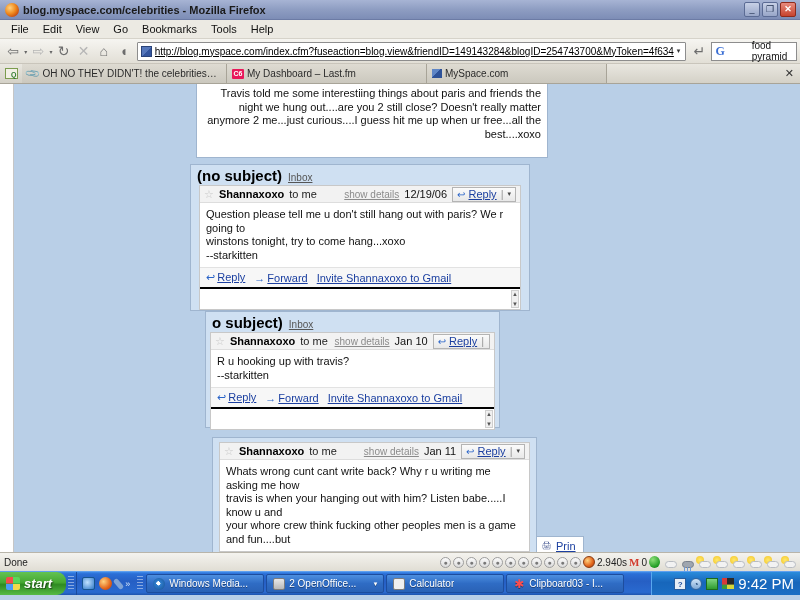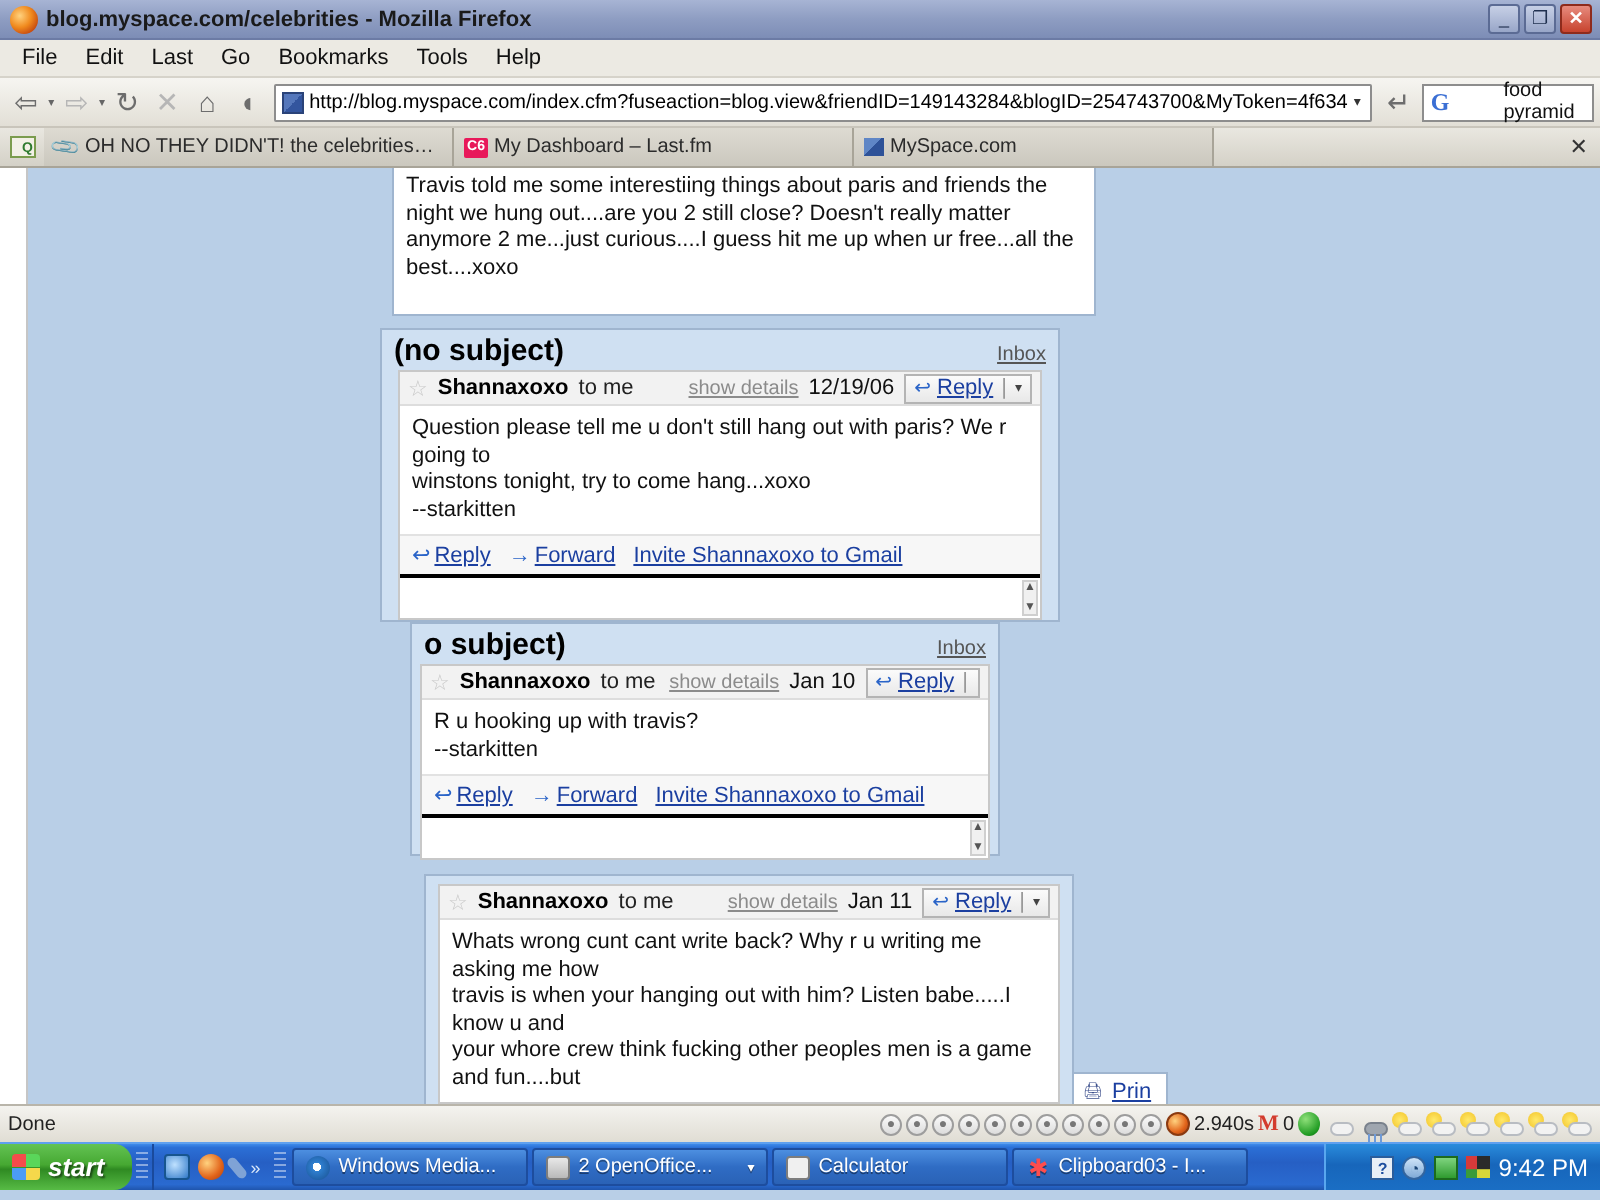--- a/index.html
+++ b/index.html
@@ -79,21 +79,21 @@
     border-radius: 1px;
   }
   .site-ico {
     width: 11px; height: 11px; margin: 0 3px 0 1px; flex: none;
     background:
       linear-gradient(135deg,#5577bb 0 50%, #33559e 50% 100%);
     border: 1px solid #2a4379;
   }
   .url-text {
     font-size: 10px; color: #000; white-space: nowrap;
-    overflow: hidden; flex: 1;
+    overflow: hidden; flex: 1; text-decoration: underline;
   }
   .url-caret { font-size: 7px; color: #333; padding: 0 3px; }
 
   .searchbox {
     width: 125px; height: 19px;
     background: #fff; border: 1px solid #8d8d8d;
     display: flex; align-items: center; padding: 0 3px;
     margin-left: 2px;
   }
   .g-ico {
@@ -227,21 +227,21 @@
     background: #f0f0f0; border: 1px solid #cfcfcf;
     display: flex; flex-direction: column; justify-content: space-between;
     align-items: center;
     font-size: 6px; color: #555;
   }
 
   .subject-line {
     font-size: 15px; font-weight: bold; color: #000;
     padding: 2px 6px 0 6px;
     display: flex; align-items: baseline; gap: 6px;
-    overflow: hidden; height: 20px; justify-content: space-between;
+    overflow: hidden; height: 20px;
   }
   .inbox-tag {
     font-size: 10px; font-weight: normal; color: #555;
     text-decoration: underline;
   }
 
   
   .sidefrag {
     position: absolute;
     background: #fff;
@@ -405,39 +405,39 @@
     border: 1px solid #33659f; color:#1b4575; font-size:8px; line-height:11px; text-align:center;
   }
   .tray-ico.net {
     background: linear-gradient(to bottom,#7fd47f,#2f9b2f); border: 1px solid #1c6b1c;
   }
   .tray-ico.blocks {
     background:
       linear-gradient(to right,#d63a3a 0 45%, #2a2a2a 45% 100%) 0 0/100% 55% no-repeat,
       linear-gradient(to right,#3a9b3a 0 45%, #d6d63a 45% 100%) 0 100%/100% 45% no-repeat;
   }
-  .clock { font-size: 12px; }
+  .clock { font-size: 15px; }
 </style>
 </head>
 <body>
 
 <div class="titlebar">
   <div class="ff-logo"></div>
   <div class="title-text">blog.myspace.com/celebrities - Mozilla Firefox</div>
   <div class="win-btns">
     <div class="win-btn">_</div>
     <div class="win-btn">❐</div>
     <div class="win-btn close">✕</div>
   </div>
 </div>
 
 <div class="menubar">
   <div class="menu-item">File</div>
   <div class="menu-item">Edit</div>
-  <div class="menu-item">Last</div>
+  <div class="menu-item">View</div>
   <div class="menu-item">Go</div>
   <div class="menu-item">Bookmarks</div>
   <div class="menu-item">Tools</div>
   <div class="menu-item">Help</div>
 </div>
 
 <div class="navbar">
   <div class="nav-ico">⇦</div>
   <div class="drop-caret">▾</div>
   <div class="nav-ico dim">⇨</div>
@@ -482,21 +482,21 @@
   </div>
 
 
   <div class="tab-close">✕</div>
 </div>
 
 <div class="viewport">
 
   <div class="left-sliver"></div>
 
-  <div class="panel" style="left:196px; top:-12px; width:352px; height:86px;">
+  <div class="panel" style="left:196px; top:-12px; width:352px; height:86px;text-align:right;">
     <div class="msg-body" style="padding-top:14px;">Travis told me some interestiing things about paris and friends the
 night we hung out....are you 2 still close? Doesn't really matter
 anymore 2 me...just curious....I guess hit me up when ur free...all the
 best....xoxo</div>
   </div>
 
   <div class="panel" style="left:190px; top:80px; width:340px; height:147px; background:#cfe0f2;">
     <div class="subject-line">
       <span>(no subject)</span>
       <span class="inbox-tag">Inbox</span>

